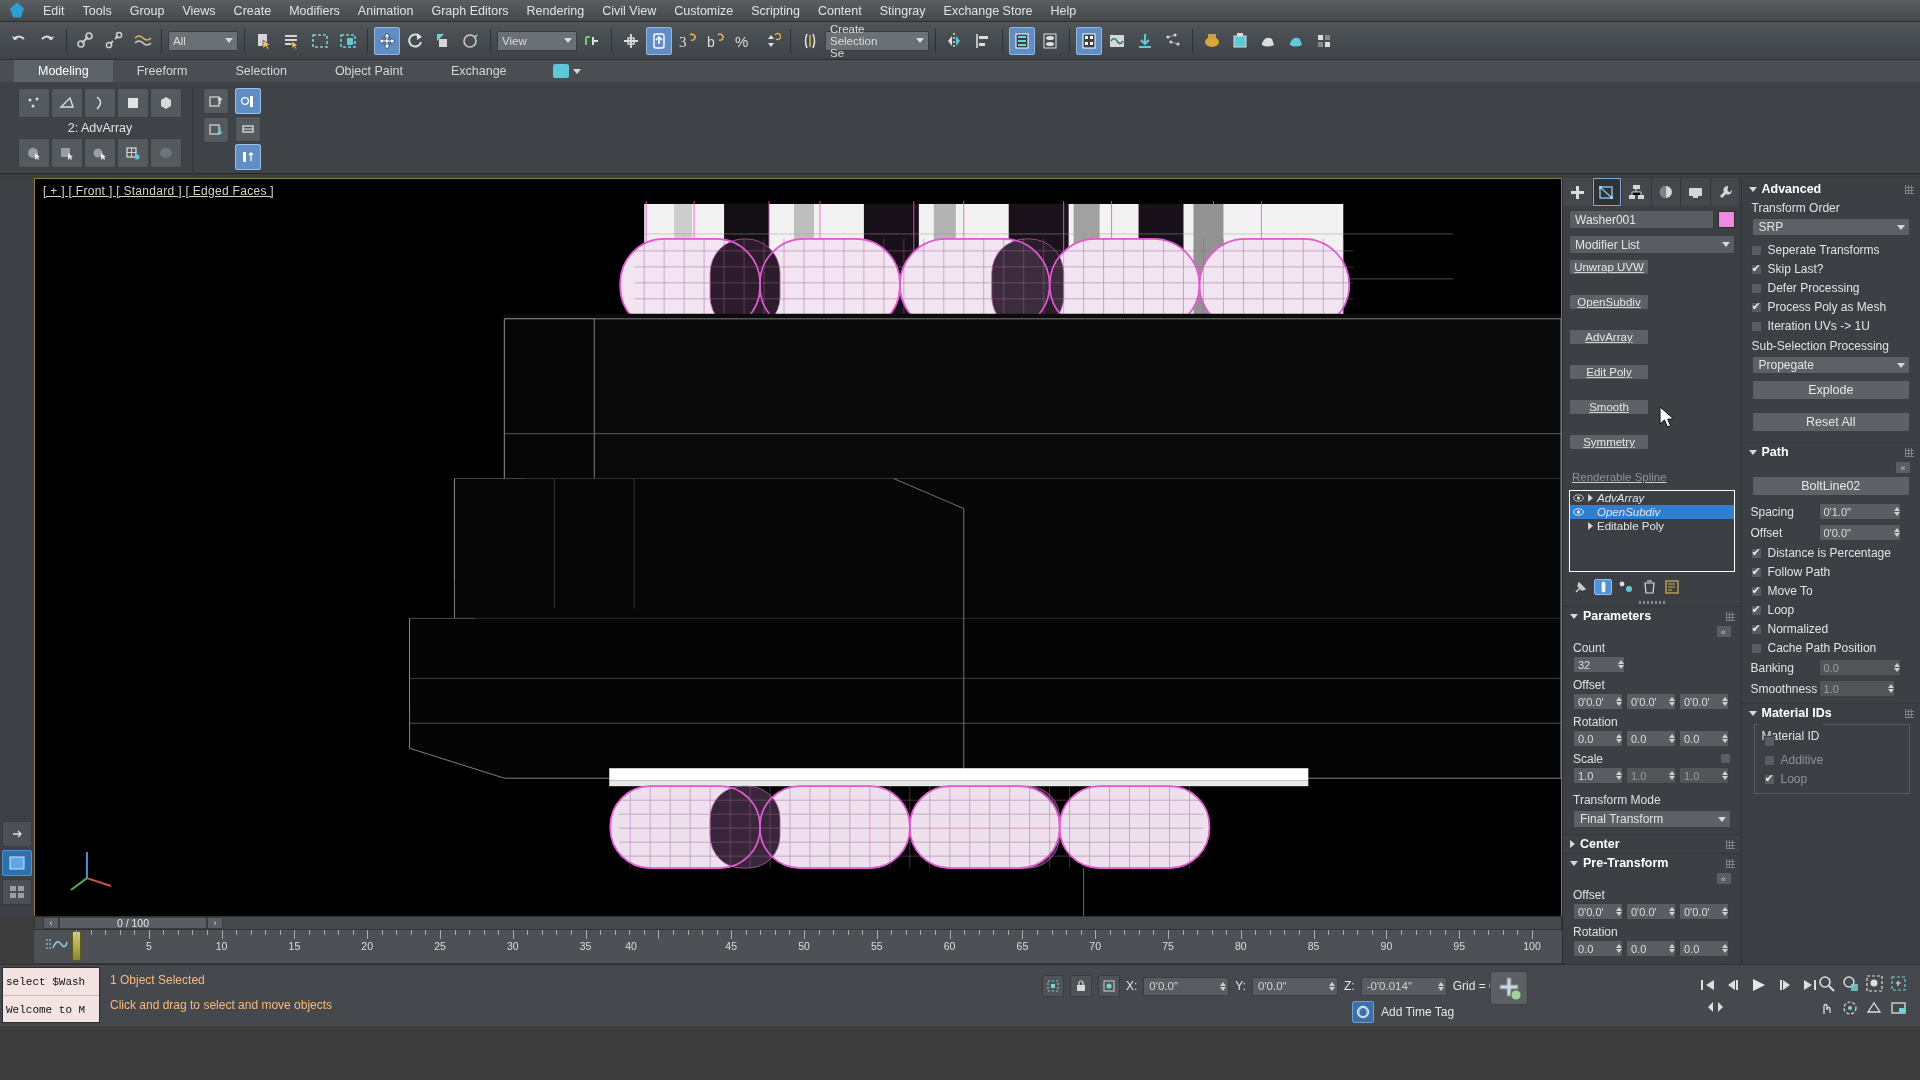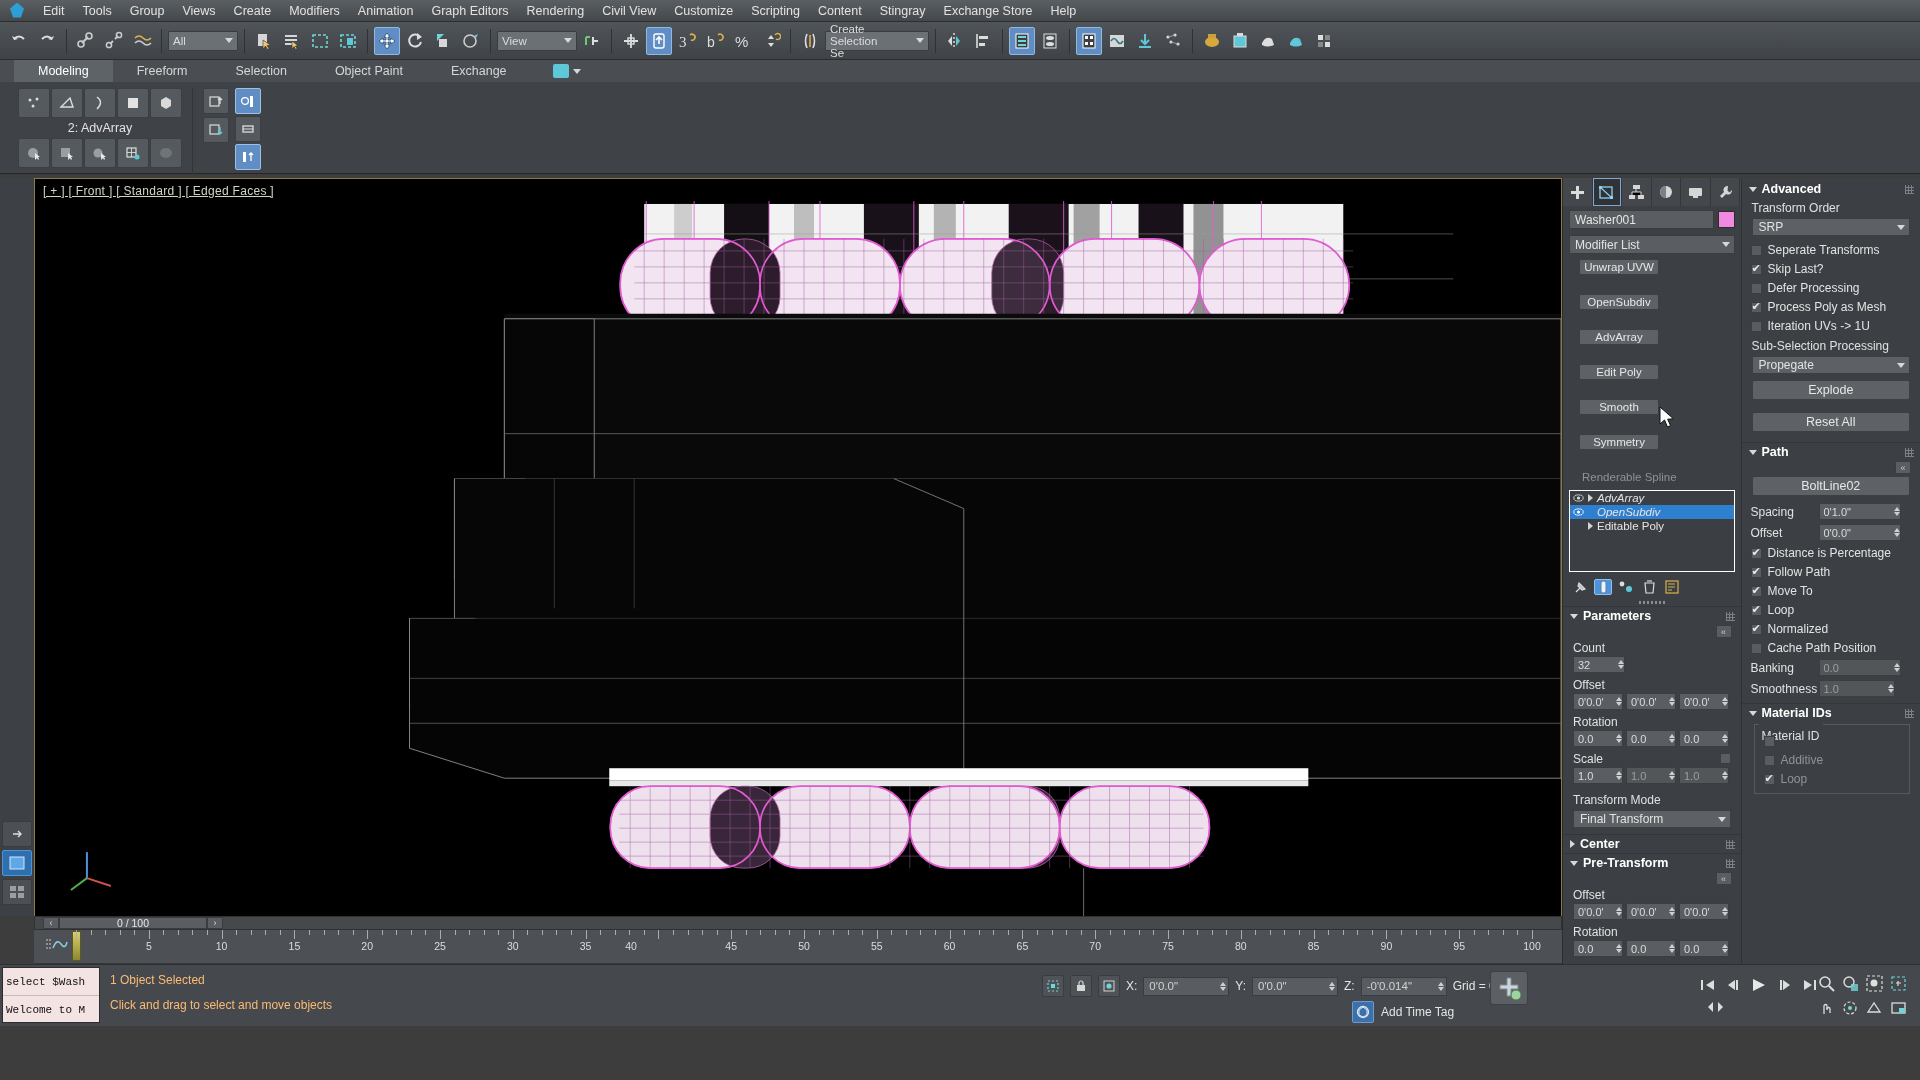--- a/index.html
+++ b/index.html
@@ -166,21 +166,21 @@
   .cp-row{ display:flex; align-items:center; padding:4px 6px; gap:4px; }
   .namefield{
     flex:1; height:19px; background:#5a5e62; border:1px solid #3a3d3f; color:#e6e6e6;
     font-size:12px; display:flex; align-items:center; padding-left:5px;
   }
   .swatch{ width:17px;height:17px; background:#f08ae0; border:1px solid #2b2d2f; }
   .modlist{
     margin:2px 6px; height:19px; background:#5a5e62; border:1px solid #3a3d3f; color:#e2e2e2;
     font-size:12px; display:flex; align-items:center; padding:0 4px 0 5px; justify-content:space-between;
   }
-  .modbtns{ display:flex; flex-wrap:wrap; padding:3px 6px 2px 16px; gap:19px; }
+  .modbtns{ display:flex; flex-wrap:wrap; padding:3px 6px 2px 6px; gap:19px;text-decoration:underline; }
   .modbtn{
     width:80px; height:16px; background:#5e6266; border:1px solid #3d4043; color:#e6e6e6;
     font-size:11.5px; display:flex; align-items:center; justify-content:center; border-radius:2px;
   }
   .modbtn.dim{ color:#8e9296; }
   .stack{
     margin:3px 6px; height:82px; background:#3b3f43; border:1px solid #ffffff; overflow:hidden;
   }
   .stack-item{ height:14px; display:flex; align-items:center; gap:4px; padding-left:3px; font-size:11.5px; color:#e4e4e4;}
   .stack-item.sel{ background:#2f7fd0; }

